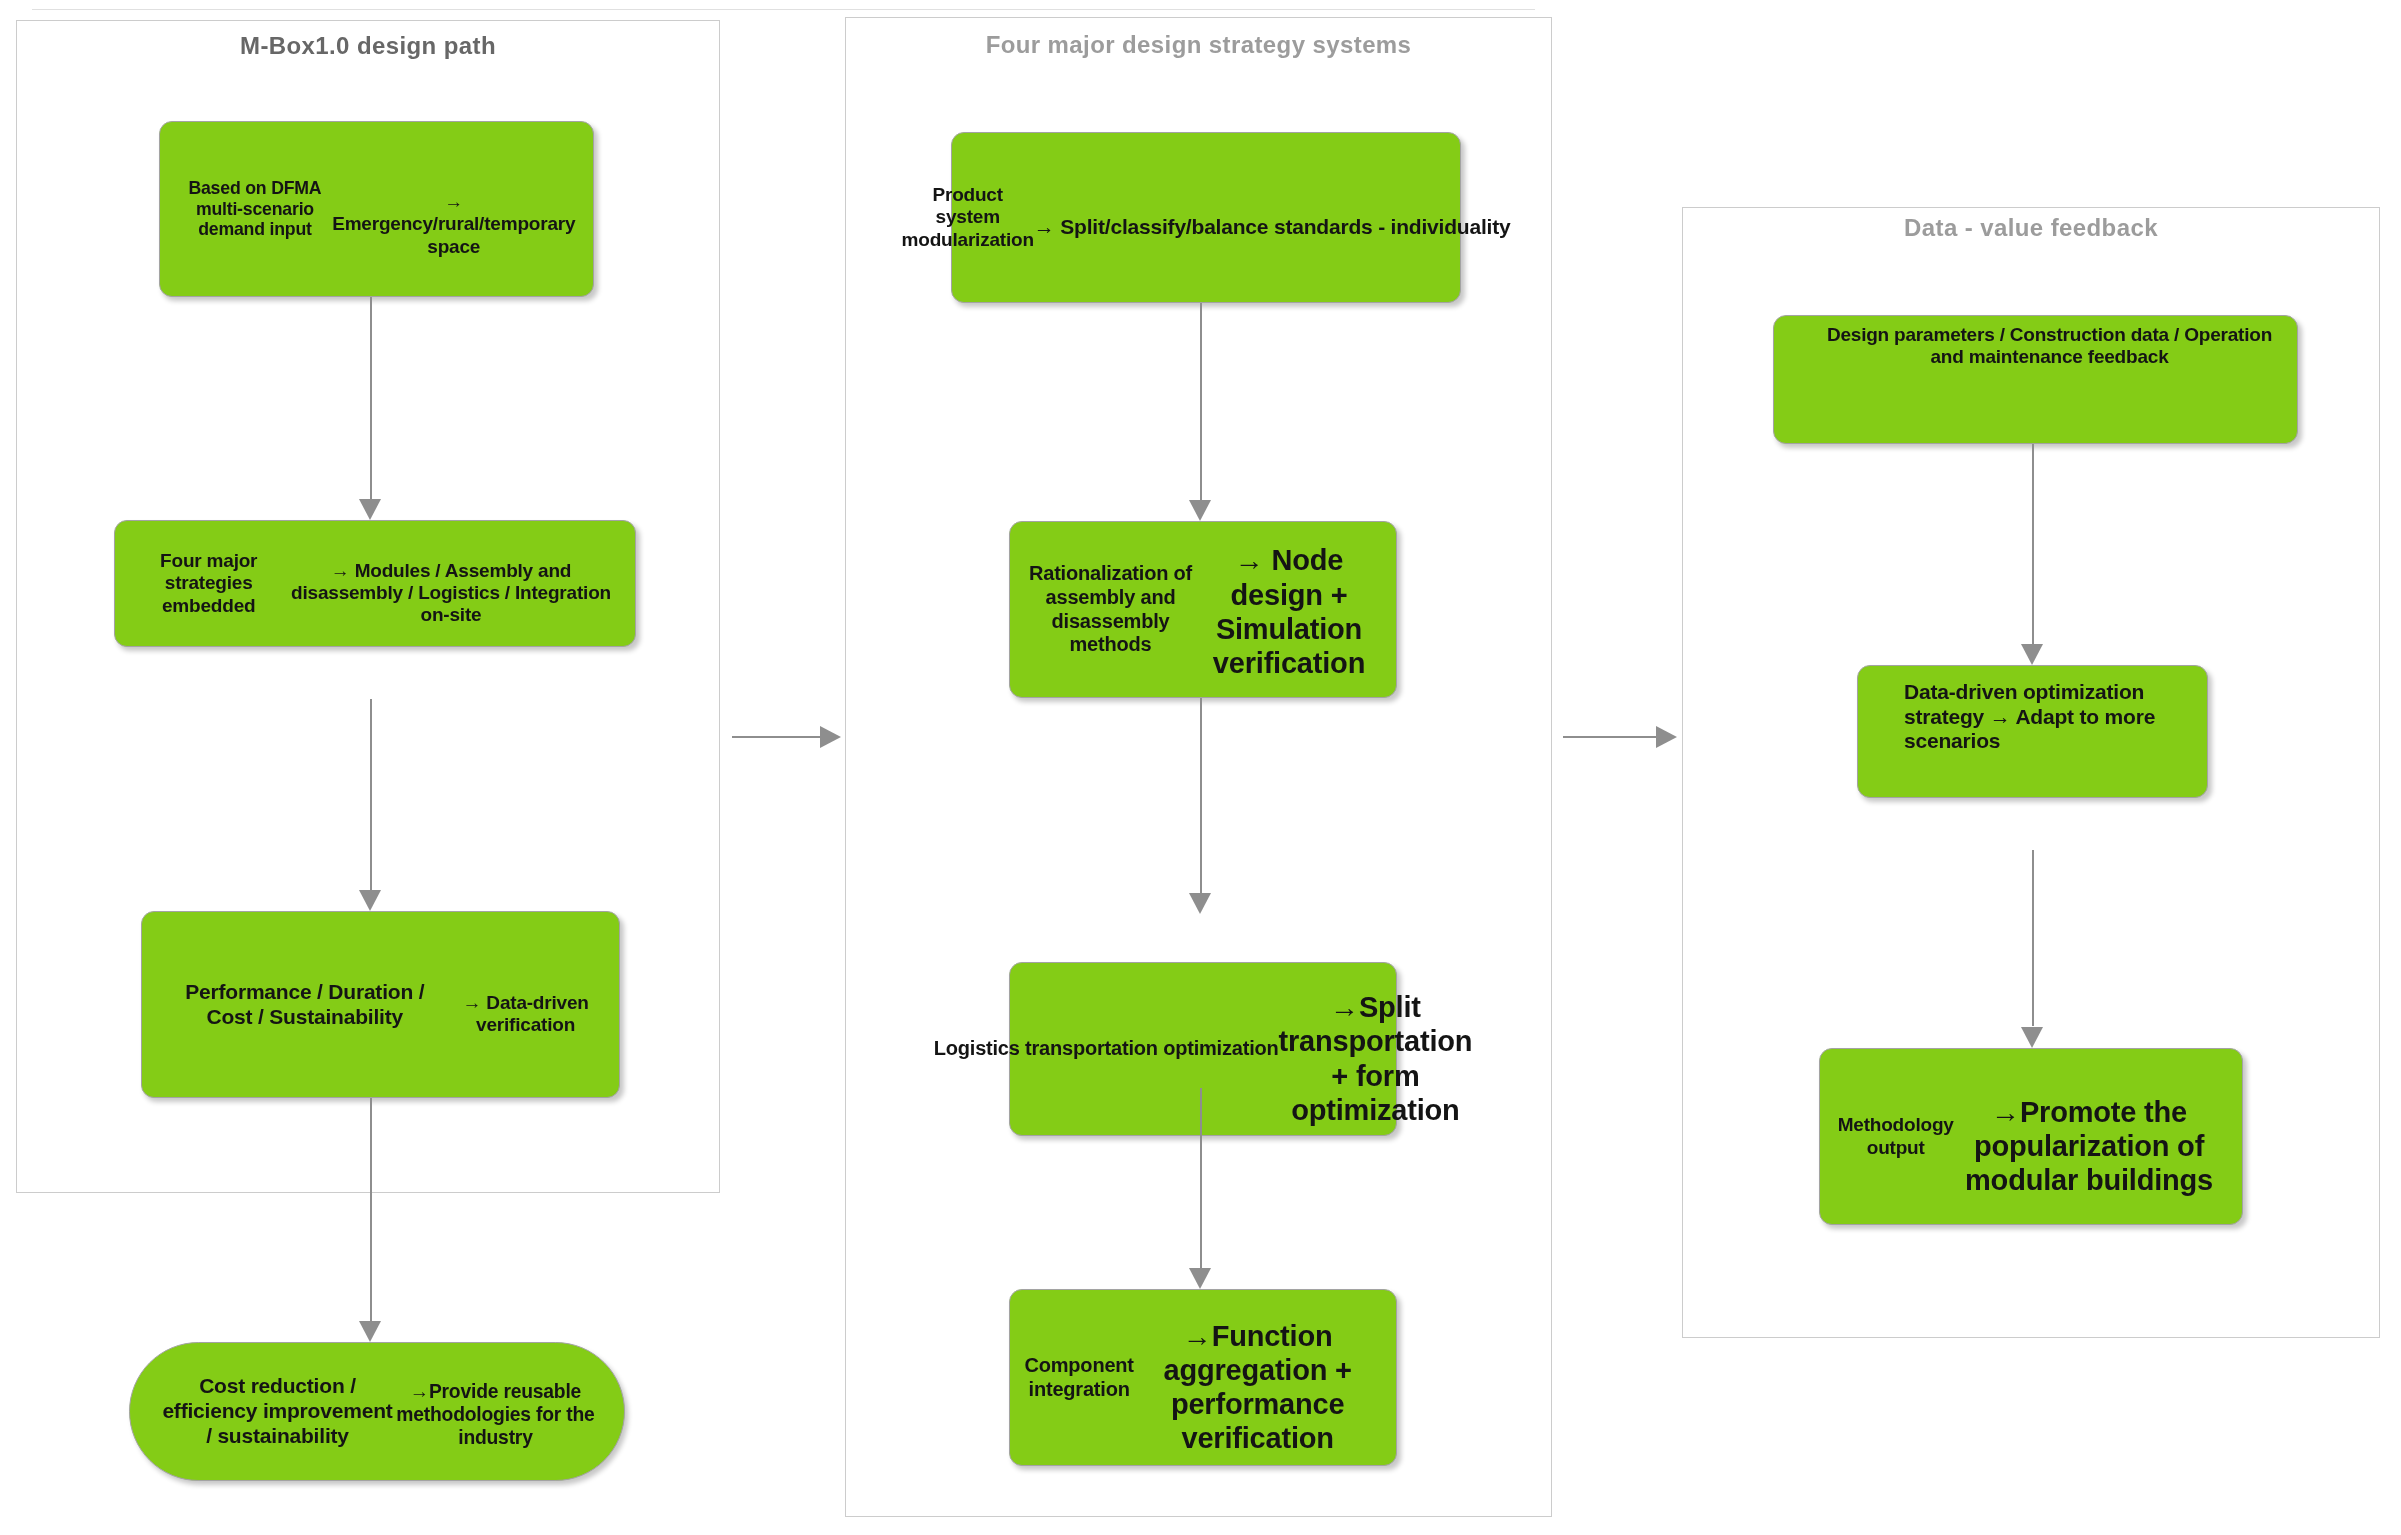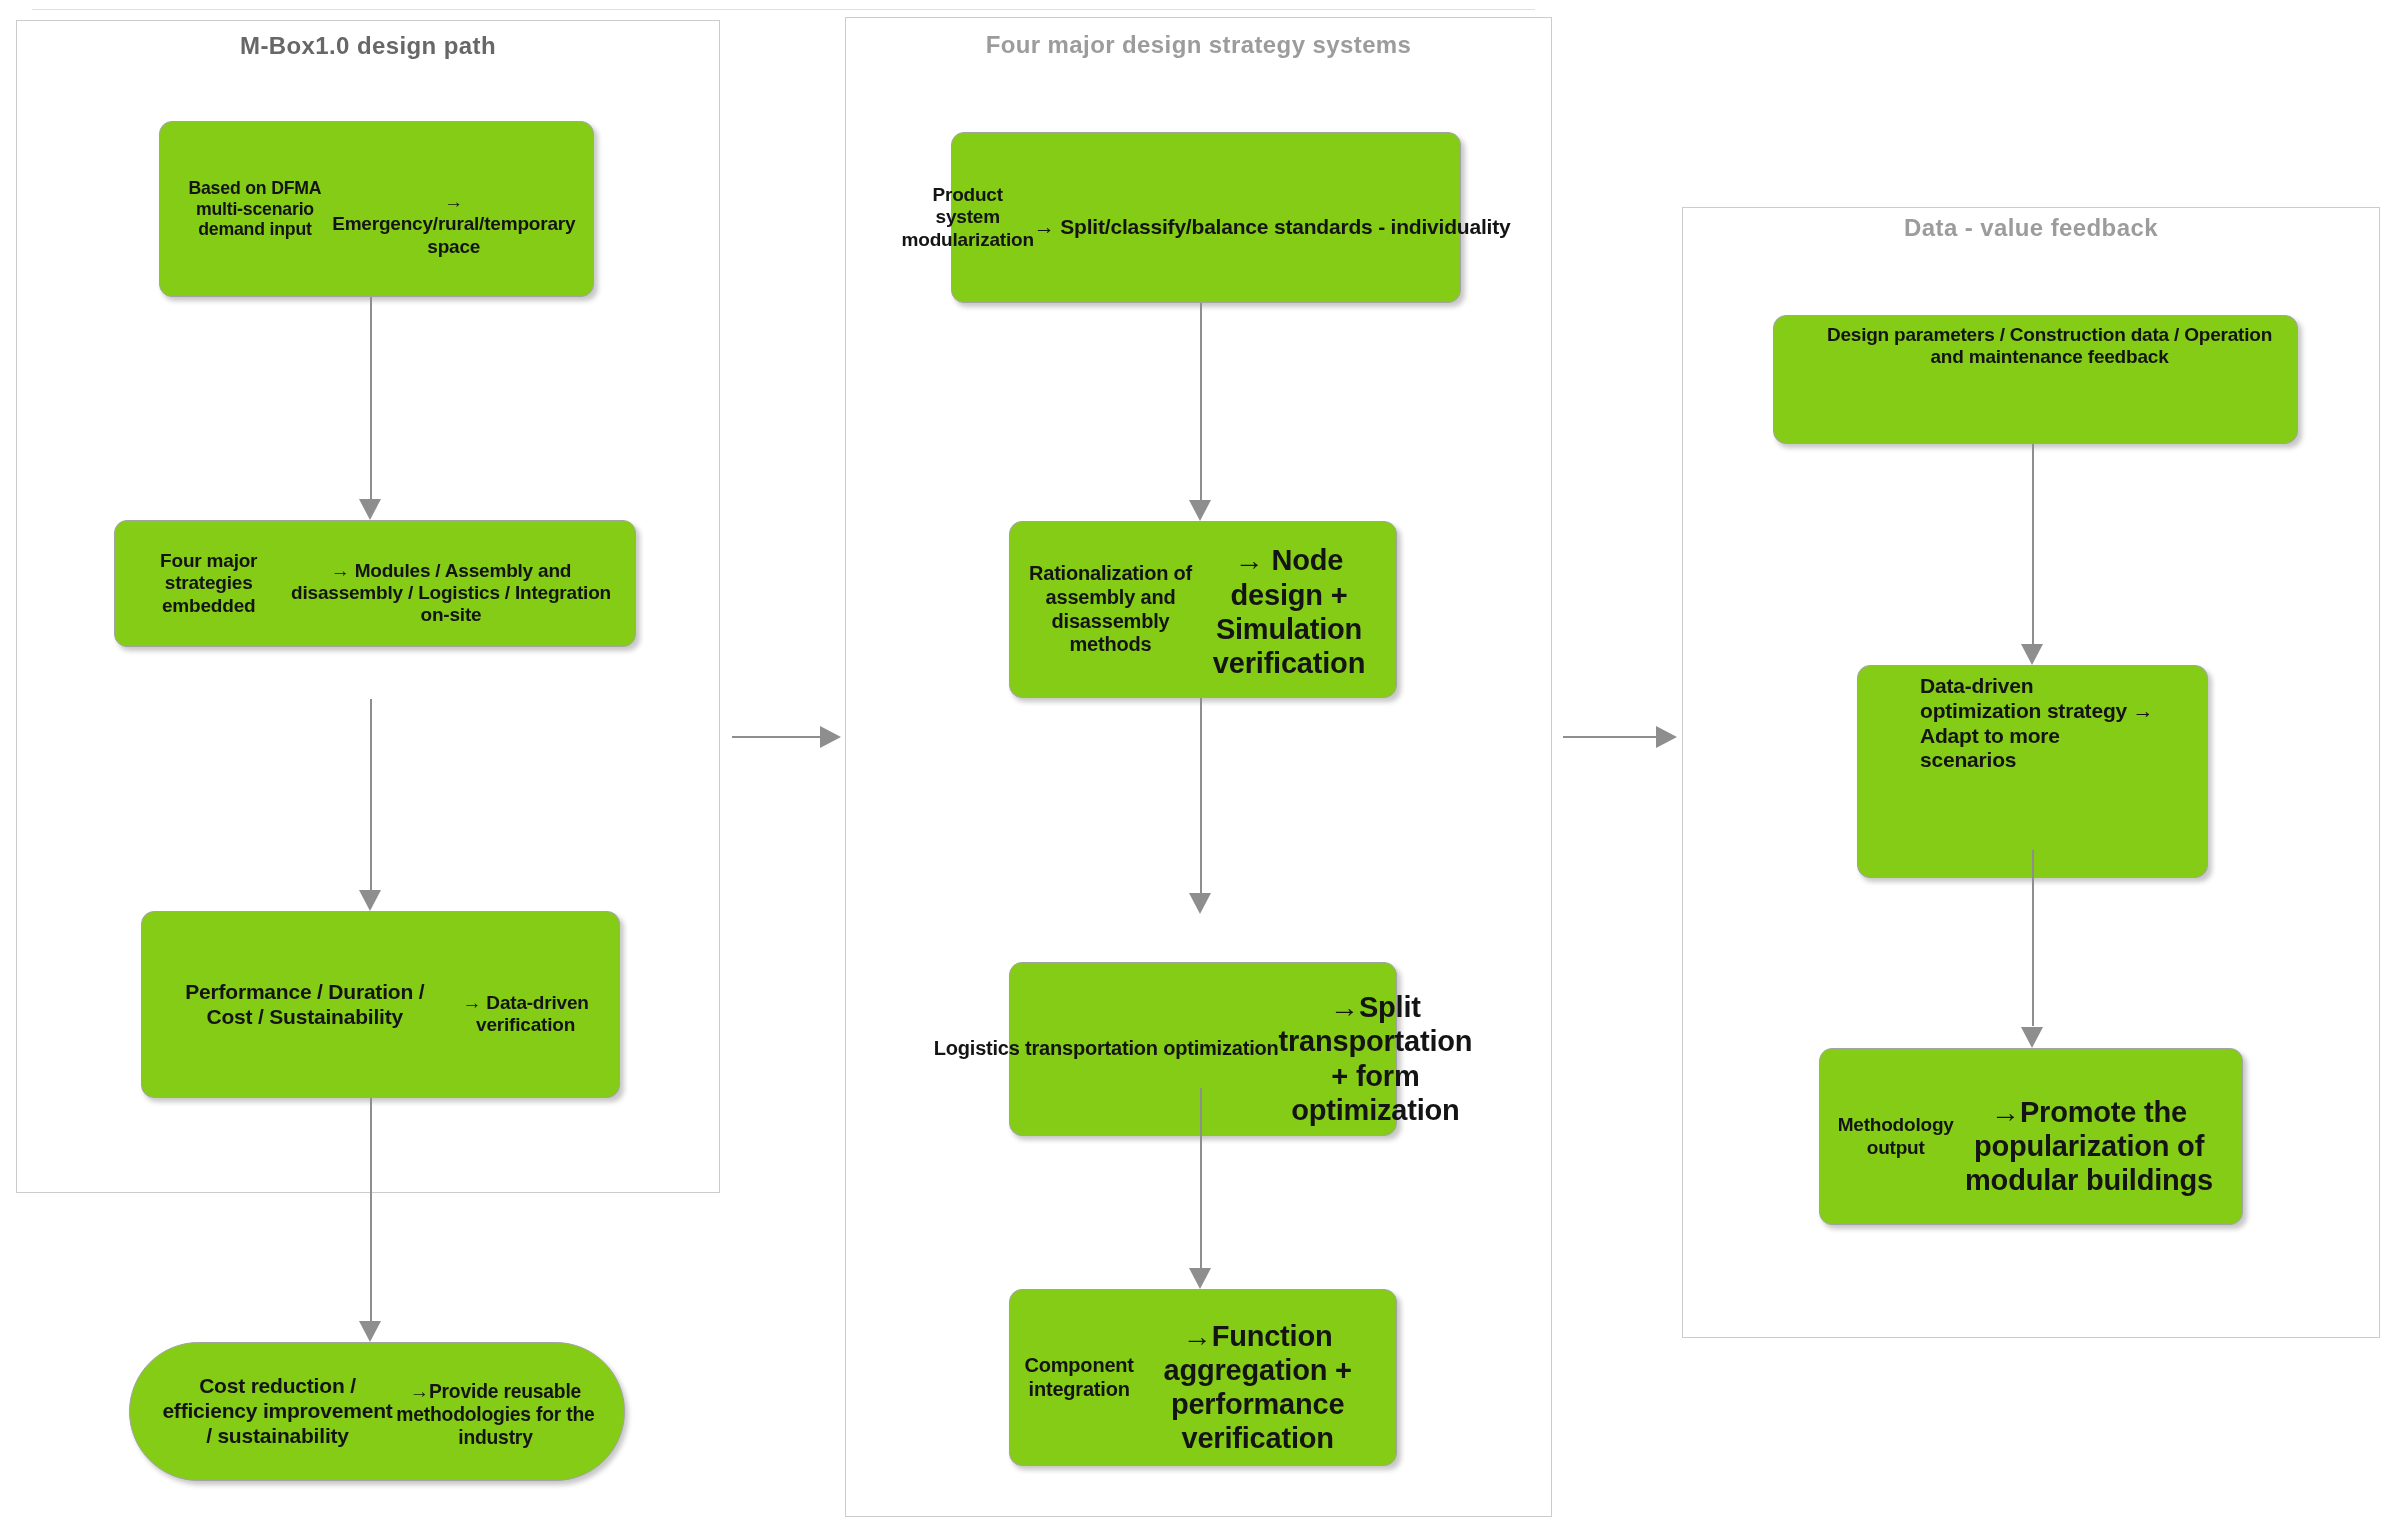--- a/index.html
+++ b/index.html
@@ -119,21 +119,21 @@
   <div class="varrow" style="left:1189px;top:1268px;"></div>
 
   <div class="container" style="left:1682px;top:207px;width:698px;height:1131px;">
     <div class="col-title title-muted" style="top:6.4px;">Data - value feedback</div>
   </div>
 
   <div class="box left-align" style="left:1773px;top:315px;width:525px;height:129px;padding:8px 16px 8px 44px;">
     <div class="ln t-lg">Design parameters / Construction data / Operation and maintenance feedback</div>
   </div>
 
-  <div class="box left-align" style="left:1857px;top:665px;width:351px;height:213px;padding:8px 47px 37px 62px;">
+  <div class="box left-align" style="left:1857px;top:665px;width:351px;height:133px;padding:8px 47px 37px 46px;align-items:center;">
     <div class="ln t-26">Data-driven optimization strategy → Adapt to more scenarios</div>
   </div>
 
   <div class="box" style="left:1819px;top:1048px;width:424px;height:177px;">
     <div class="ln t-lg">Methodology output</div>
     <div class="ln t-28">→Promote the popularization of modular buildings</div>
   </div>
 
   <div class="vline" style="left:2032px;top:444px;height:200px;"></div>
   <div class="varrow" style="left:2021px;top:644px;"></div>

